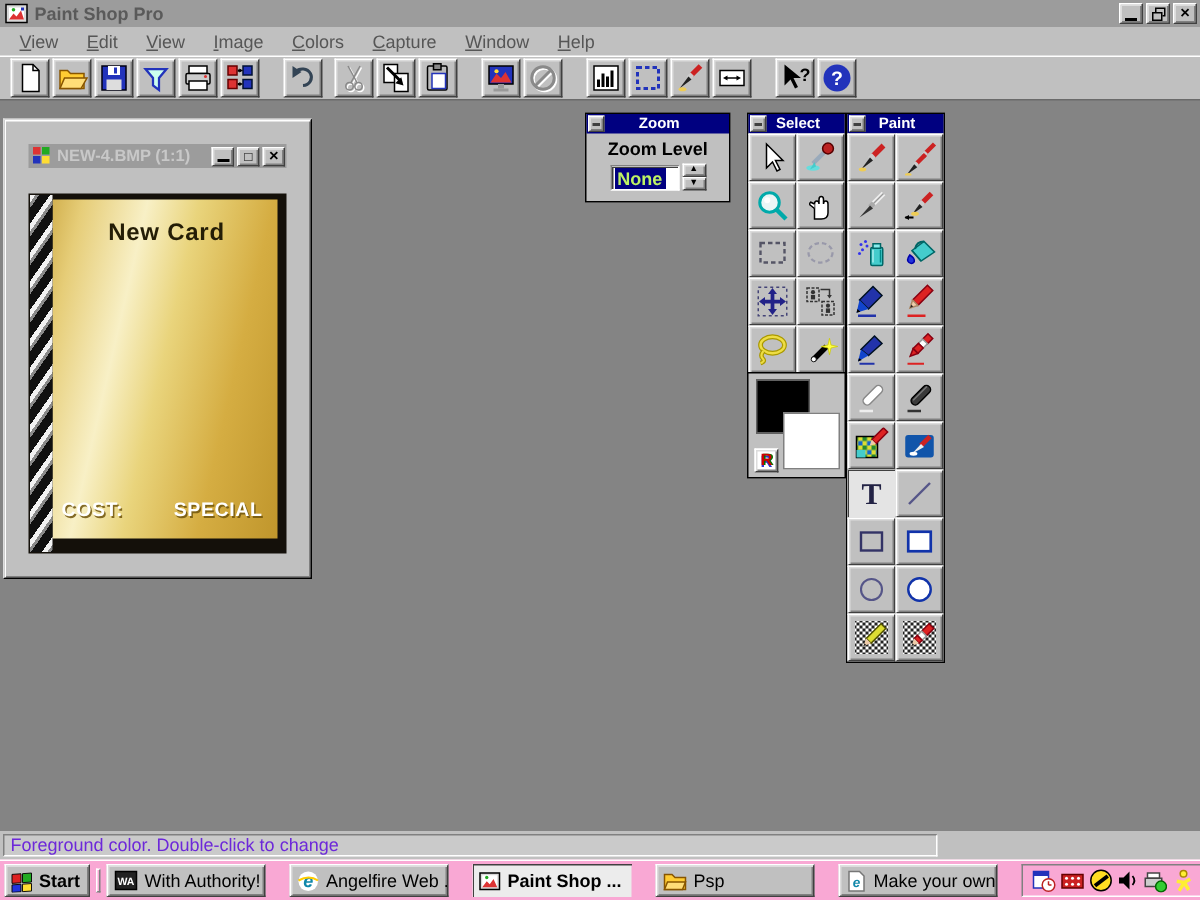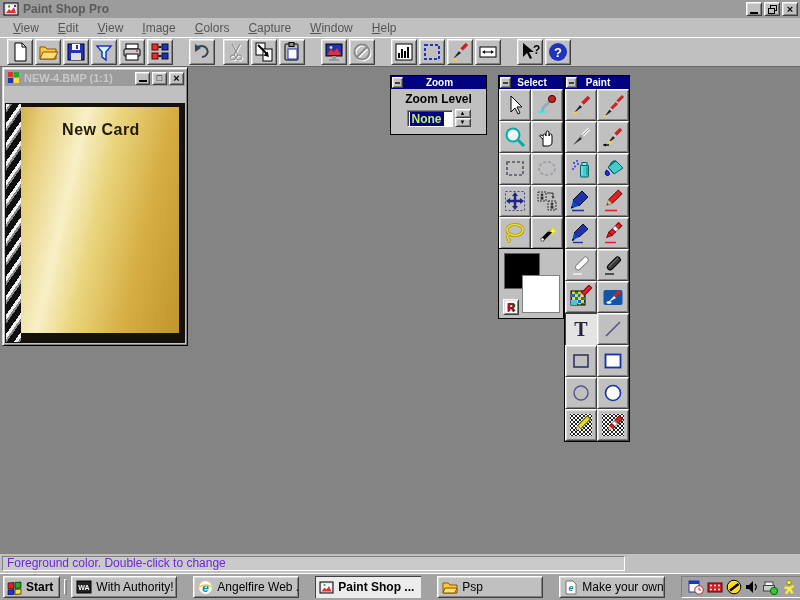--- a/index.html
+++ b/index.html
@@ -27,21 +27,21 @@
   .menu-item span::first-letter { text-decoration:underline; }
 
   .toolbar { height:29px; background:#c0c0c0; border-top:1px solid #ffffff; display:flex; align-items:center; padding-left:7px; }
   .t-btn { width:26px; height:26px; background:#c0c0c0; display:flex; align-items:center; justify-content:center; margin-right:2px; flex:none; }
   .gap { width:14px; flex:none; }
   .gap-s { width:6px; flex:none; }
 
   .workspace { position:relative; height:488px; background:#848484; border-top:1px solid #6a6a6a; }
 
   
-  .img-win { position:absolute; left:2px; top:0; width:186px; background:#c0c0c0; padding:2px; border:1px solid; border-color:#dcdcdc #000 #000 #dcdcdc; box-shadow:inset 1px 1px 0 #fff, inset -1px -1px 0 #808080; }
+  .img-win { position:absolute; left:2px; top:12px; width:206px; background:#c0c0c0; padding:16px; border:1px solid; border-color:#dcdcdc #000 #000 #dcdcdc; box-shadow:inset 1px 1px 0 #fff, inset -1px -1px 0 #808080; }
   .img-title { height:16px; background:#9c9c9c; display:flex; align-items:center; padding:0 1px 0 2px; }
   .img-title .t { font-size:11px; font-weight:bold; color:#c8c8c8; flex:1; margin-left:3px; white-space:nowrap; overflow:hidden; }
   .img-title .tb-btn { width:15px; height:13px; }
   .card { height:240px; margin-top:17px; background:#14100a; position:relative; padding:4px 6px 10px 2px; }
   .card-face { height:100%; position:relative;
     background:linear-gradient(103deg,#c59e34 0%, #e6cd78 16%, #f8f0c6 36%, #e9d47c 52%, #d5ad42 75%, #c0962c 100%); }
   .spiral { position:absolute; left:-1px; top:-3px; bottom:-9px; width:15px; background-color:#0c0c0c;
     background-image:repeating-linear-gradient(125deg, #f2f2f2 0 3px, #8a8a8a 3px 5px, #101010 5px 11px); }
   .card-title { position:absolute; top:14px; left:22px; right:6px; text-align:center; font-size:16px; font-weight:bold; color:#241d06; letter-spacing:.5px; }
   .card-bottom { position:absolute; bottom:12px; left:20px; right:10px; display:flex; justify-content:space-between; color:#fff; font-weight:bold; font-size:13px; letter-spacing:.4px; text-shadow:1px 1px 0 rgba(110,84,12,.85); }
@@ -68,21 +68,21 @@
   .paint-pal { left:564px; top:8px; width:66px; }
 
   .color-panel { position:absolute; left:498px; top:181px; width:66px; height:71px; background:#c0c0c0; border:1px solid #000; }
   .fg-swatch { position:absolute; left:5px; top:4px; width:36px; height:36px; background:#000; border:1px solid #606060; }
   .bg-swatch { position:absolute; left:23px; top:26px; width:38px; height:38px; background:#fff; border:1px solid #808080; }
   .reset-swatch { position:absolute; left:4px; top:50px; width:16px; height:16px; background:#fff; display:flex; align-items:center; justify-content:center; font-size:11px; font-weight:bold; color:#c00; text-shadow:1px 0 0 #070, 0 1px 0 #33c; }
 
   .statusbar { height:19px; background:#c0c0c0; display:flex; align-items:center; padding:2px; }
   .status-msg { width:623px; height:15px; background:#cacaca; font-size:12px; color:#6d28d9; padding:0 4px; line-height:13px; white-space:nowrap; overflow:hidden; }
 
-  .taskbar { height:27px; background:#a3a3a3; border-top:1px solid #ffffff; display:flex; align-items:center; padding:0 3px; }
+  .taskbar { height:27px; background:#f9a8d4; border-top:1px solid #ffffff; display:flex; align-items:center; padding:0 3px; }
   .start-btn { height:22px; background:#c0c0c0; display:flex; align-items:center; padding:0 6px 0 3px; font-weight:bold; font-size:12px; color:#000; flex:none; }
   .start-btn svg { margin-right:3px; }
   .grip { width:3px; height:16px; margin:0 4px; border:1px solid; border-color:#fff #808080 #808080 #fff; flex:none; }
   .task-btn { height:22px; width:106px; background:#c0c0c0; display:flex; align-items:center; padding:0 4px; margin-right:16px; font-size:12px; color:#000; white-space:nowrap; overflow:hidden; flex:none; }
   .task-btn svg { margin-right:4px; flex:none; }
   .task-btn.active { border-color:#808080 #ffffff #ffffff #808080; box-shadow:inset 1px 1px 0 #404040; background:#ececec; font-weight:bold; }
   .tray { height:22px; margin-left:auto; display:flex; align-items:center; padding:0 6px; flex:none; }
   .tray svg { margin-right:3px; }
   .tray .time { font-size:12px; color:#000; margin-left:5px; }
 </style>
@@ -314,20 +314,24 @@
           <span style="font-size:9px;line-height:9px;">□</span>
         </div>
       <div class="tb-btn out">
           <span class="xglyph">×</span>
         </div>
     </div>
     <div class="card">
       <div class="card-face">
         <div class="spiral"></div>
         <div class="card-title">New Card</div>
+        <div class="card-bottom">
+          <span>COST:</span>
+          <span>SPECIAL</span>
+        </div>
       </div>
     </div>
   </div>
 
   <div class="palette zoom-pal">
     <div class="pal-title">
       <div class="pal-min out">
           <i></i>
         </div>
       <span class="t">Zoom</span>

